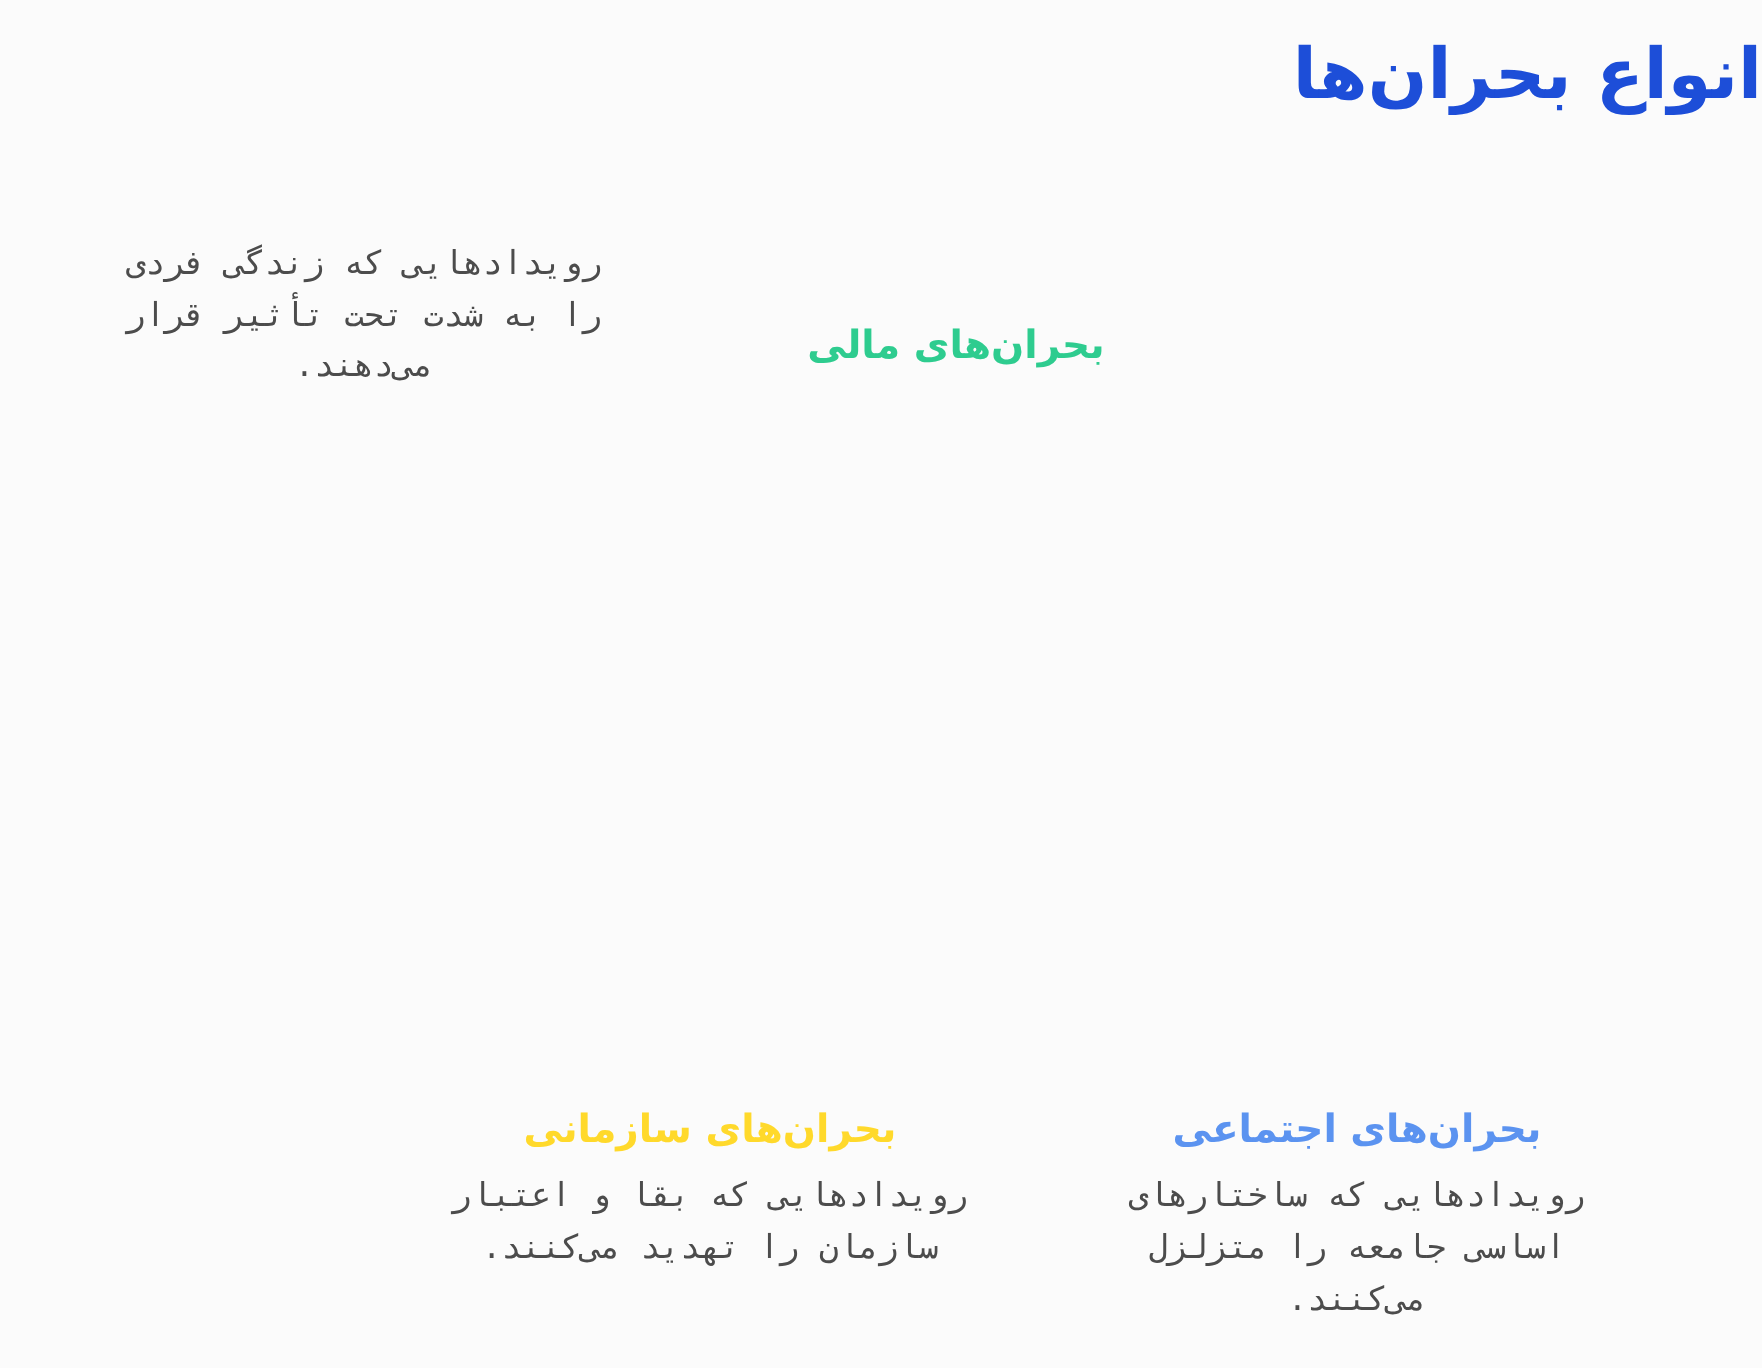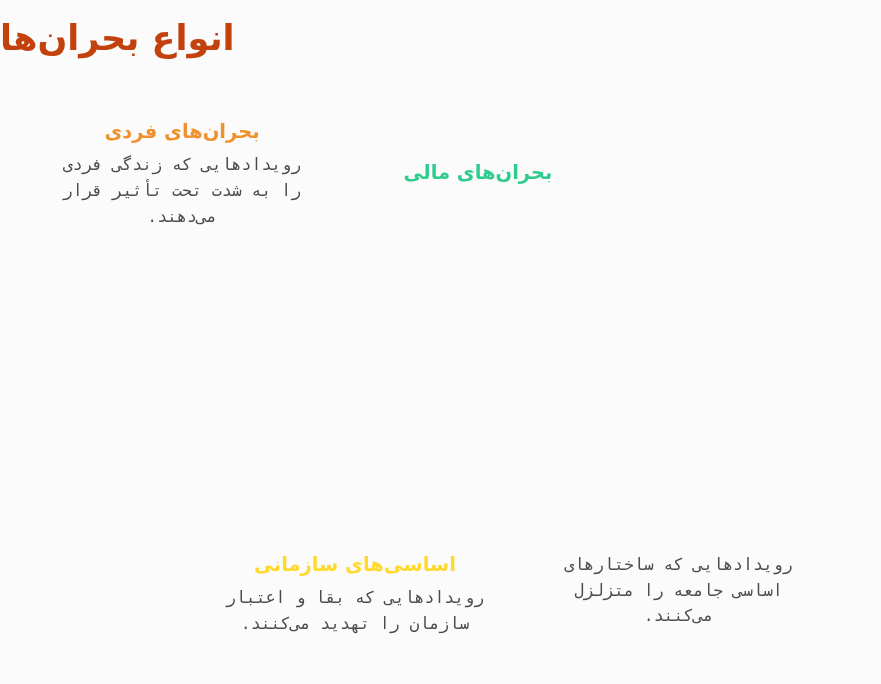--- a/index.html
+++ b/index.html
@@ -19,24 +19,24 @@
     position: absolute;
     inset: 0;
   }
 
   
   .title {
     position: absolute;
     top: 18px;
     left: 0;
     right: 0;
-    text-align: left;
+    text-align: right;
     font-size: 35px;
     font-weight: bold;
-    color: #c2410c;
+    color: #1d4ed8;
     letter-spacing: 0px;
     direction: rtl;
   }
 
   
   .block {
     position: absolute;
     direction: rtl;
     text-align: center;
   }
@@ -107,30 +107,30 @@
 
     <div class="link l4">
       
       
       
     </div>
 
   </div>
 
   <div class="block" id="block-personal">
-    <div class="heading" style="color:#f0912f">بحران‌های فردی</div>
     <div class="desc">رویدادهایی که زندگی فردی را به شدت تحت تأثیر قرار می‌دهند.</div>
   </div>
 
   <div class="block" id="block-financial">
     <div class="heading" style="color:#2ecc8f">بحران‌های مالی</div>
   </div>
 
   <div class="block" id="block-organizational">
-    <div class="heading" style="color:#ffd92b">اساسی‌های سازمانی</div>
+    <div class="heading" style="color:#ffd92b">بحران‌های سازمانی</div>
     <div class="desc">رویدادهایی که بقا و اعتبار سازمان را تهدید می‌کنند.</div>
   </div>
 
   <div class="block" id="block-social">
+    <div class="heading" style="color:#5b93f0">بحران‌های اجتماعی</div>
     <div class="desc">رویدادهایی که ساختارهای اساسی جامعه را متزلزل می‌کنند.</div>
   </div>
 
 </div>
 
 </body></html>

